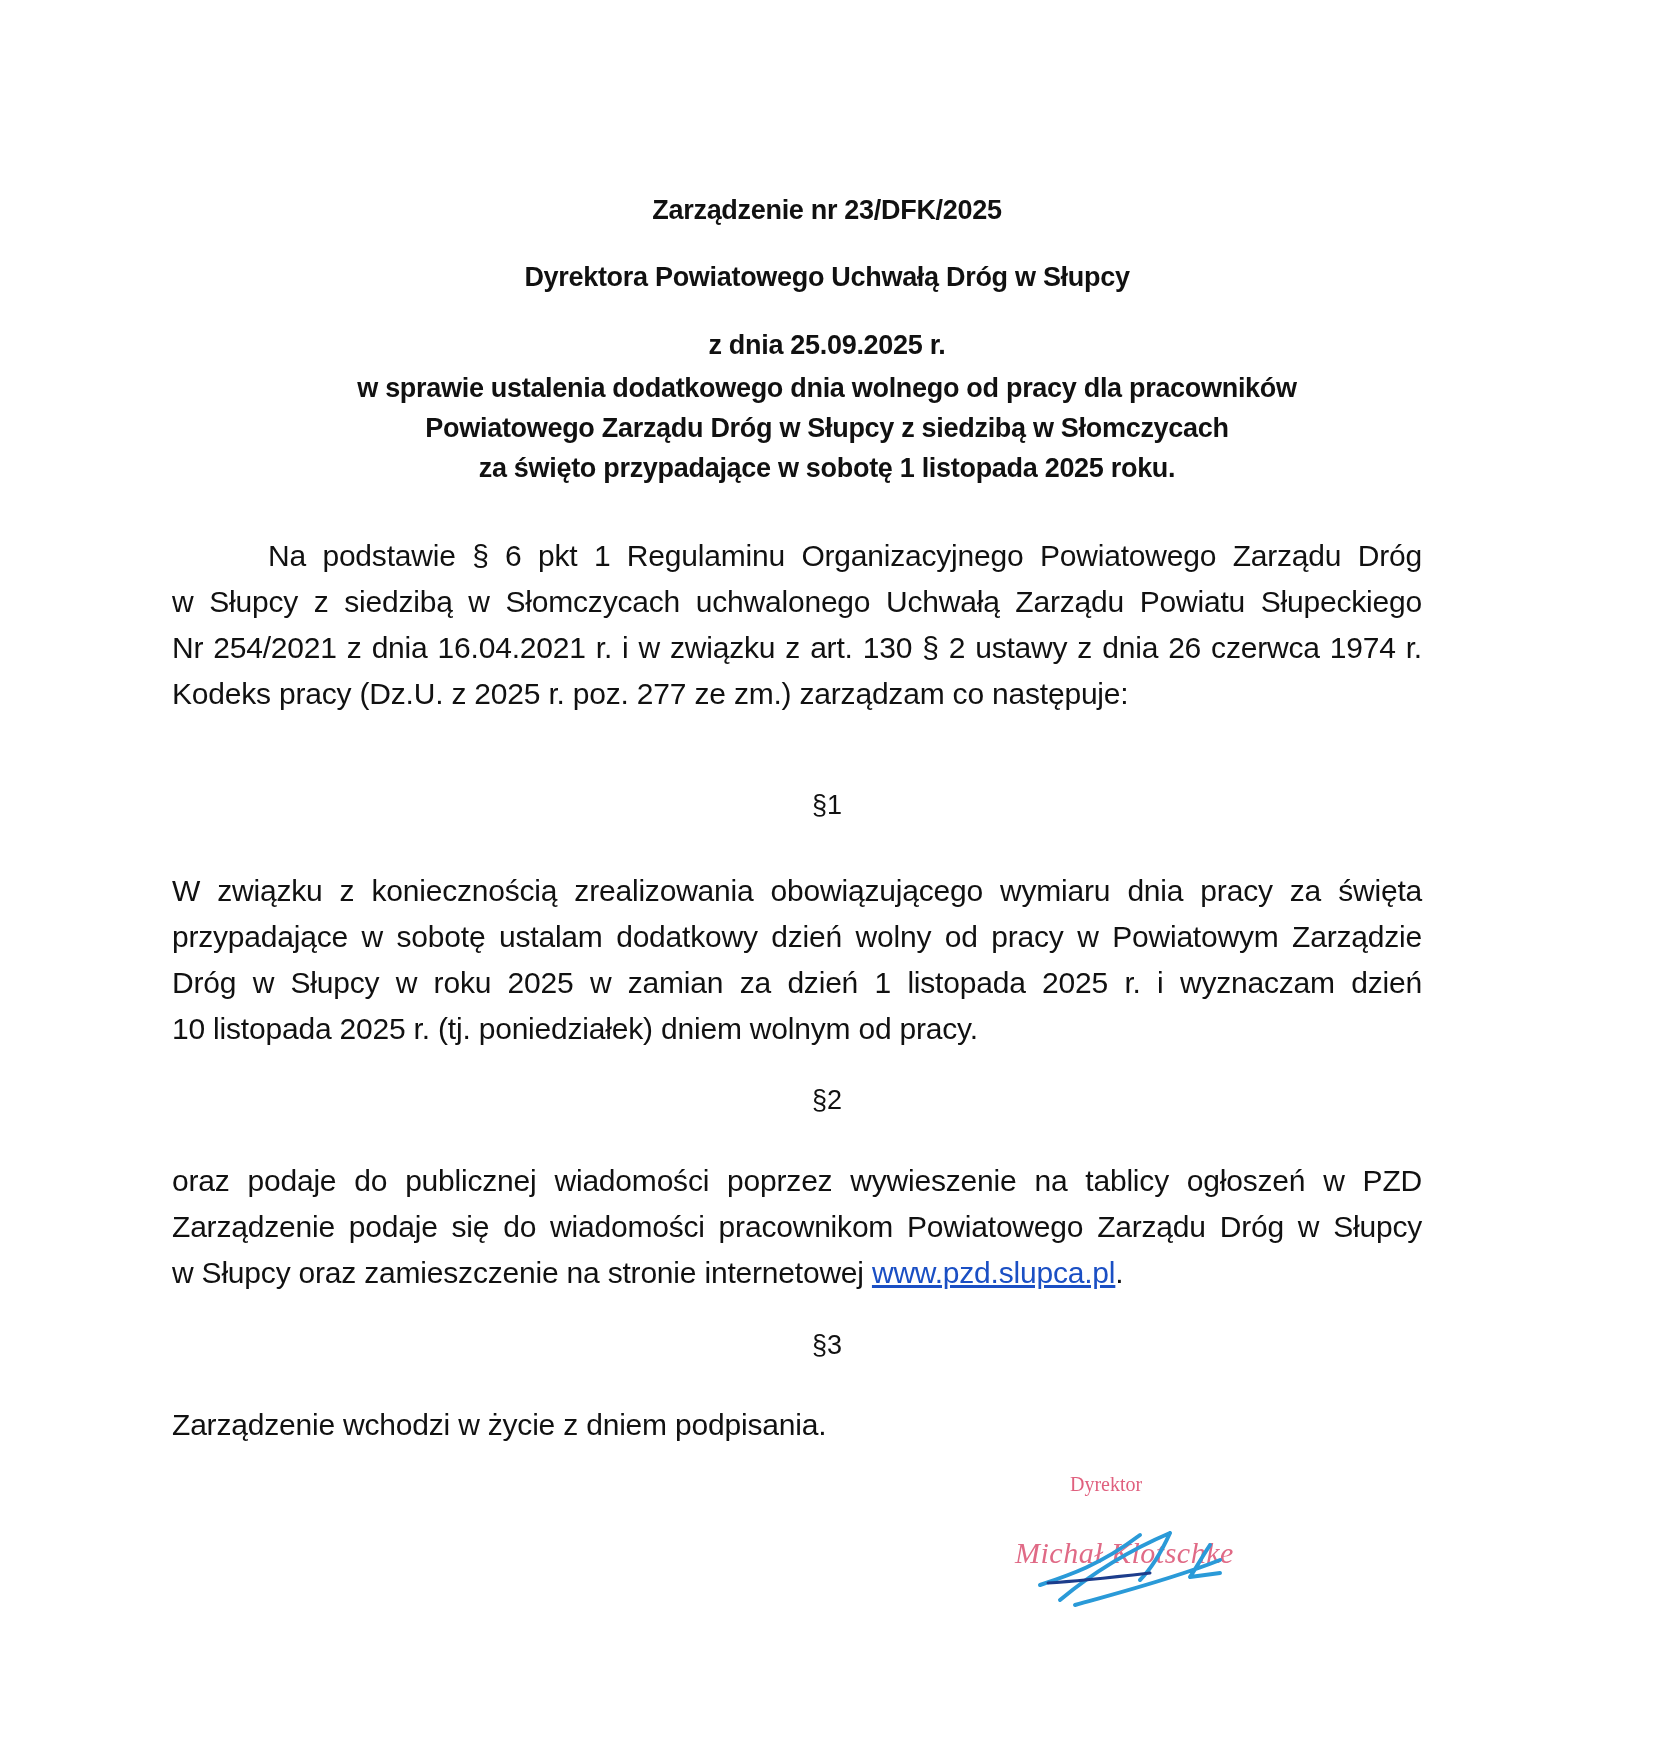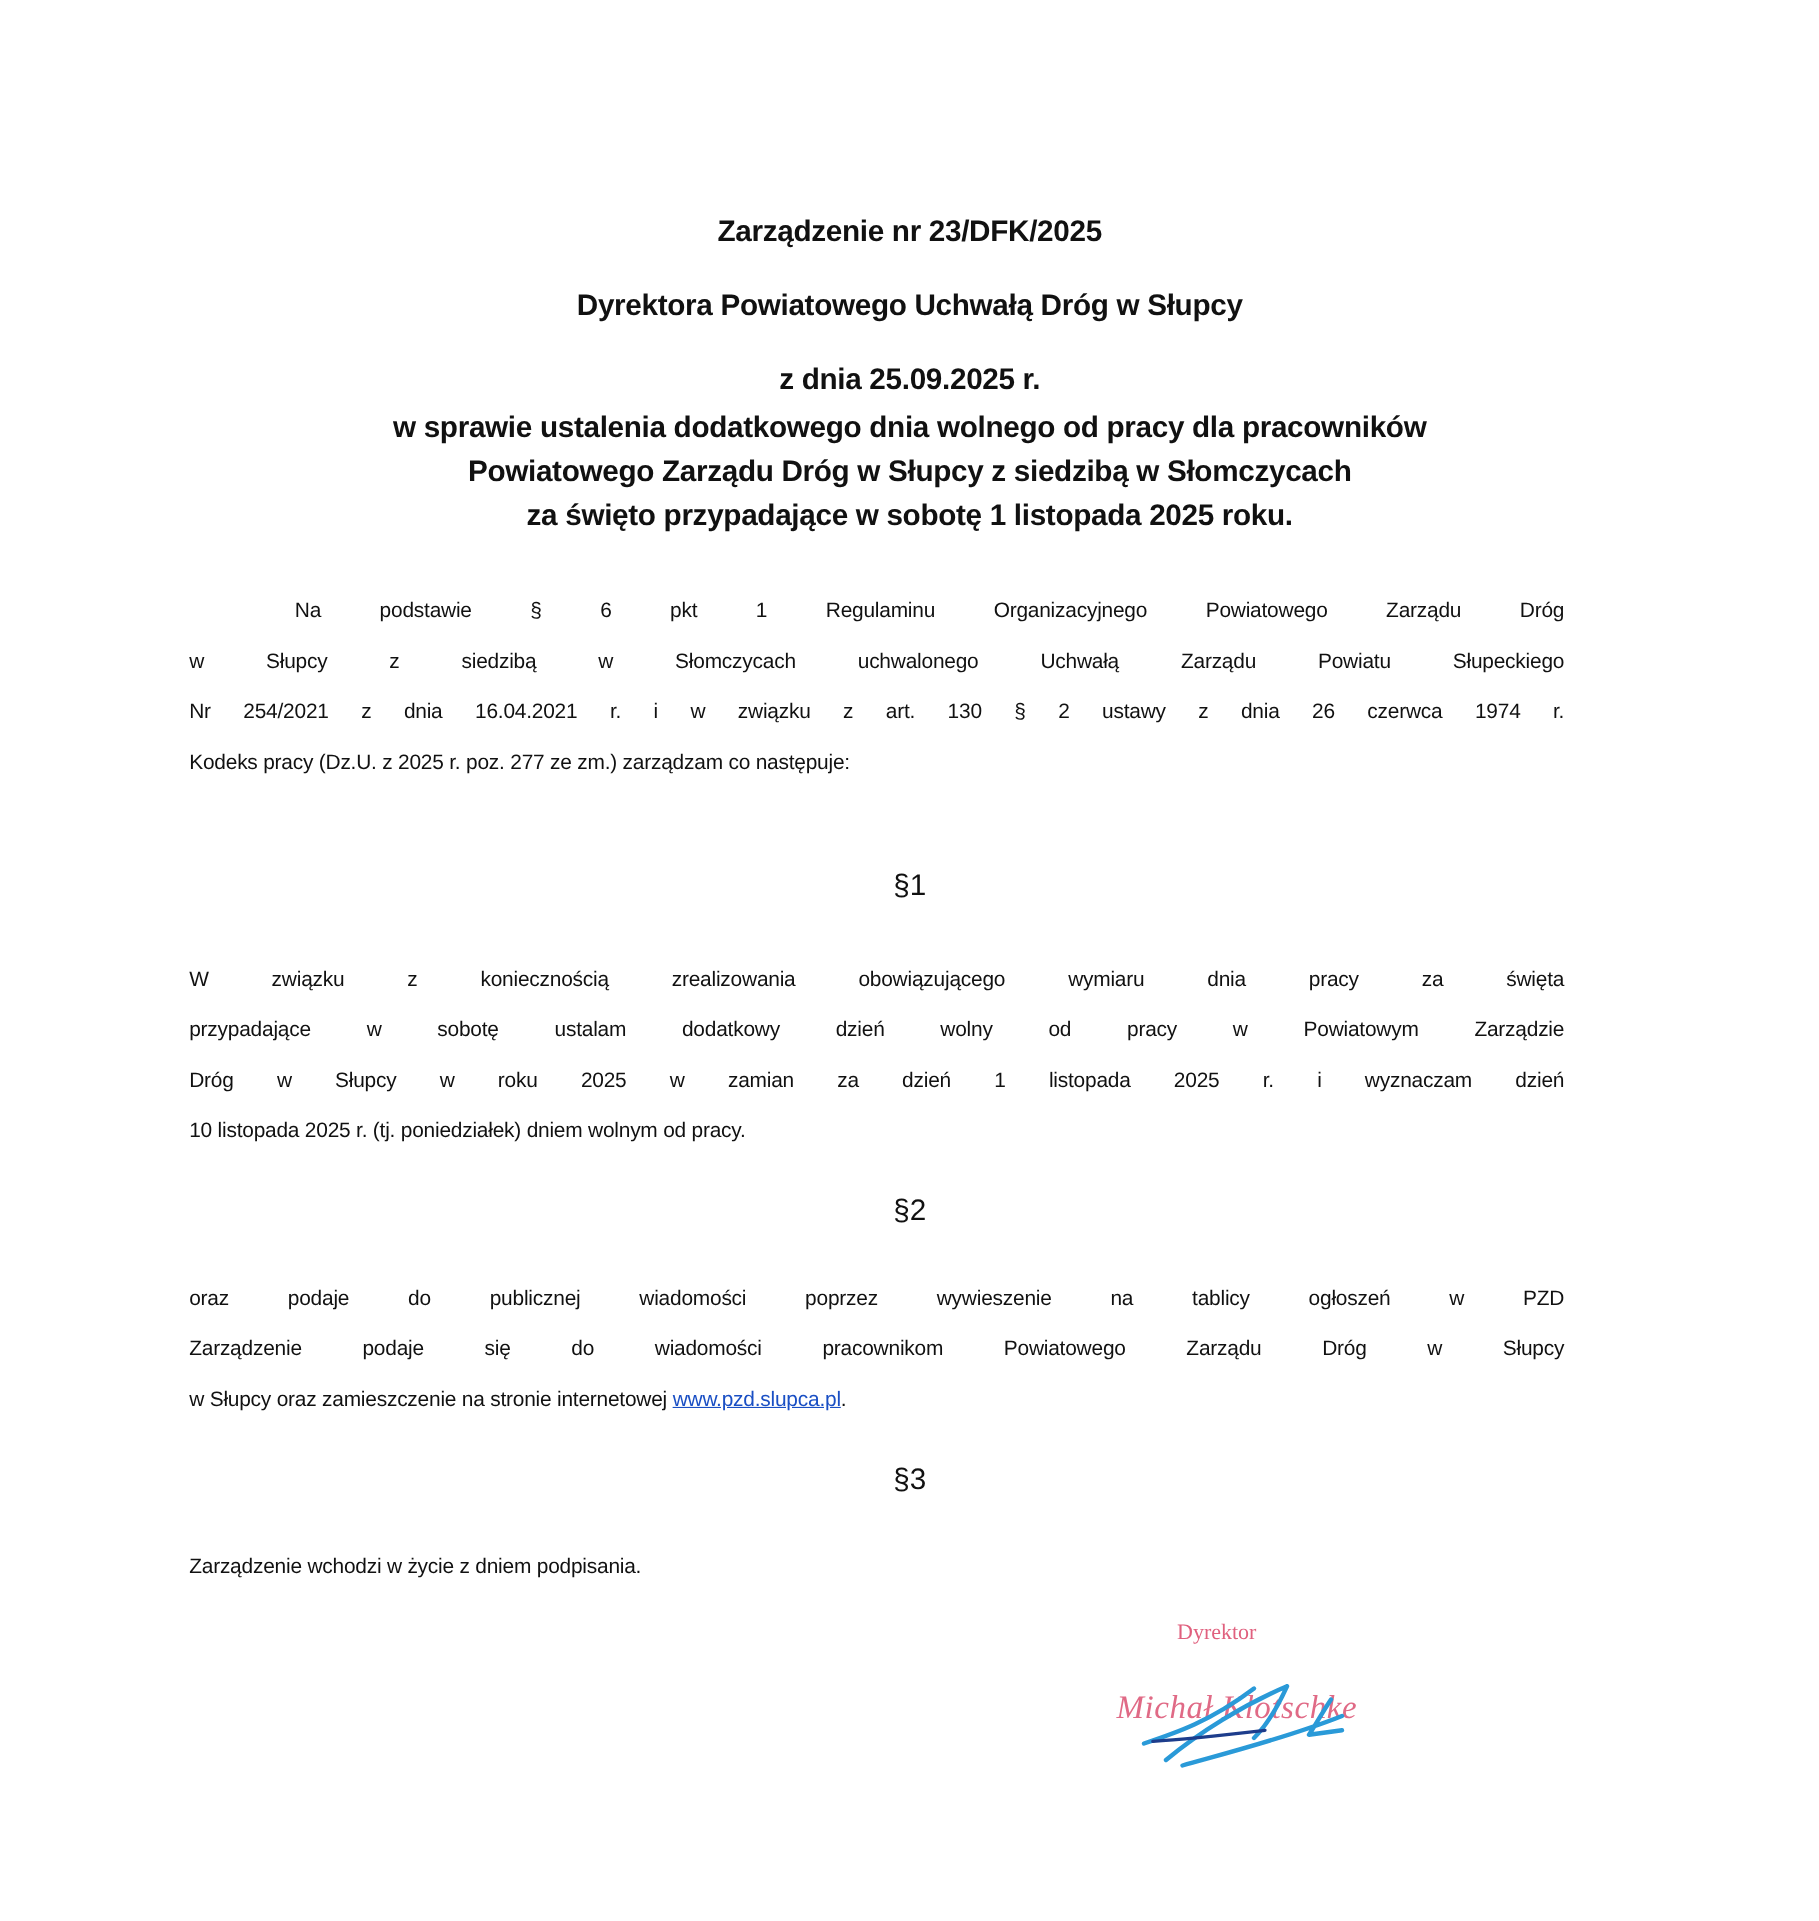--- a/index.html
+++ b/index.html
@@ -1,19 +1,19 @@
 <!DOCTYPE html>
 <html><head>
   <meta charset="utf-8">
   <style>
     html, body { margin: 0; padding: 0; background: #ffffff; }
     body { width: 1654px; height: 1746px; position: relative; overflow: hidden; font-family: "Liberation Sans", sans-serif; color: #111; }
     .page { position: absolute; left: 0; top: 0; width: 1654px; height: 1746px; }
     .center { position: absolute; left: 0; width: 1654px; text-align: center; font-weight: bold; font-size: 27px; letter-spacing: -0.3px; }
-    .para { position: absolute; left: 172px; width: 1250px; font-size: 19px; line-height: 46px; text-align: justify; letter-spacing: -0.2px; }
+    .para { position: absolute; left: 172px; width: 1250px; font-size: 30px; line-height: 46px; text-align: justify; letter-spacing: -0.2px; }
     .para .line { display: block; text-align: justify; text-align-last: justify; height: 46px; white-space: nowrap; }
     .para .line.last { text-align-last: left; }
     .indent { padding-left: 96px; }
     .sect { position: absolute; left: 0; width: 1654px; text-align: center; font-size: 27px; }
     .link { color: #1a4fc4; text-decoration: underline; }
     .sig-title { position: absolute; left: 1070px; top: 1473px; font-family: "Liberation Serif", serif; font-size: 20px; color: #e0607e; }
     .sig-name { position: absolute; left: 1015px; top: 1536px; font-family: "Liberation Serif", serif; font-style: italic; font-size: 30px; color: #e06a86; letter-spacing: 0.5px; }
     .signature { position: absolute; left: 1020px; top: 1515px; }
   </style>
 </head>

